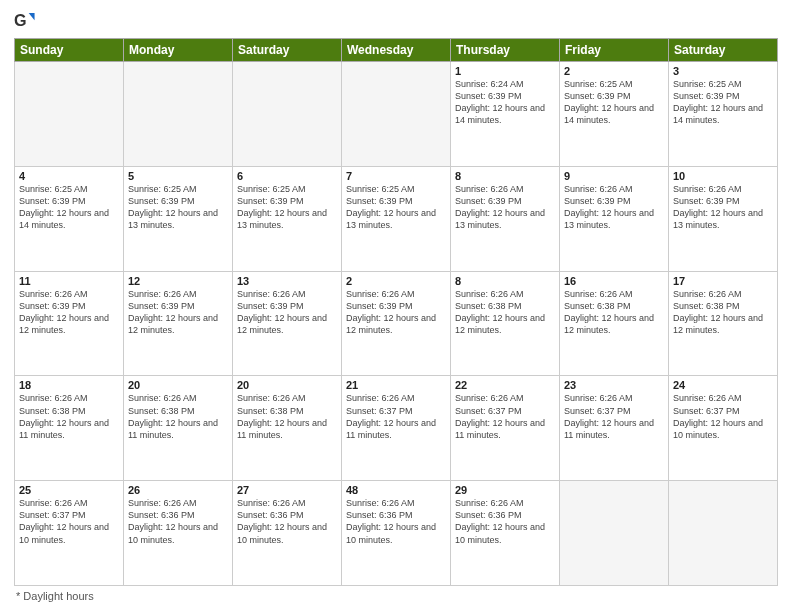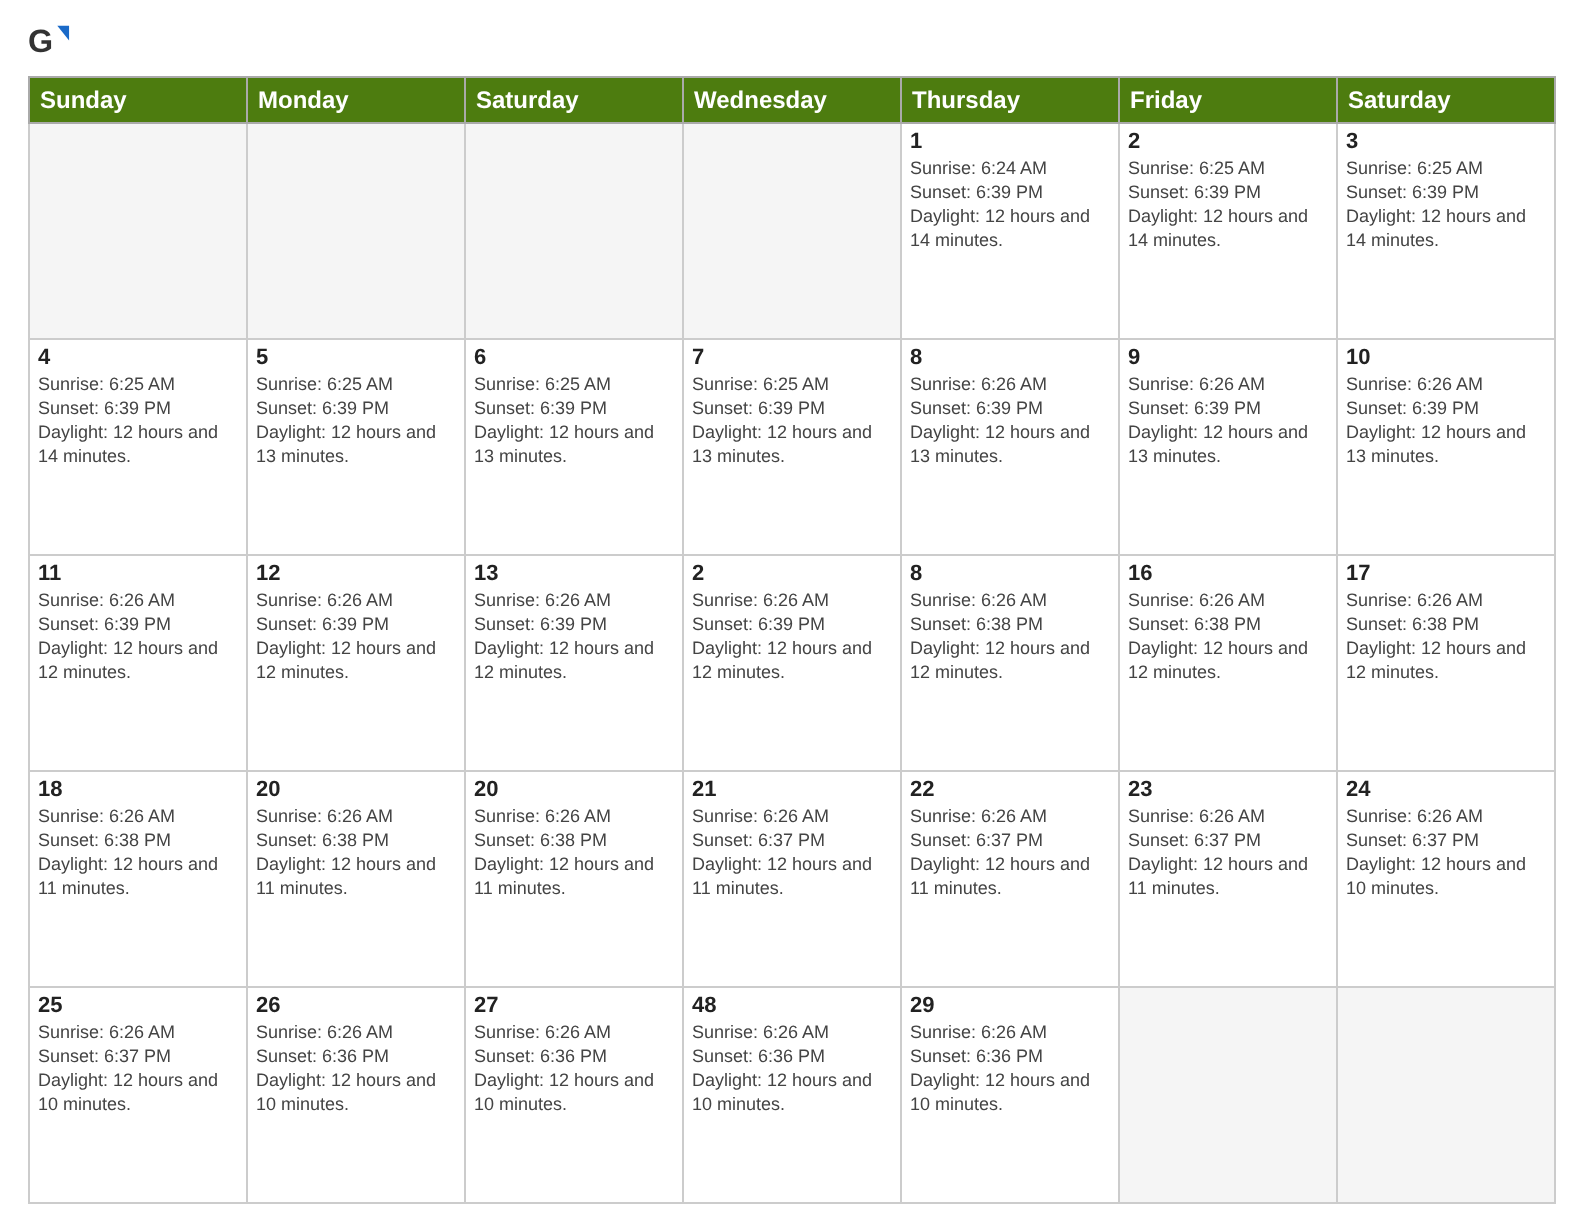--- a/index.html
+++ b/index.html
@@ -245,13 +245,16 @@
           <td>
             <span class="day-num">29</span>
             <div class="day-info">Sunrise: 6:26 AM<br>Sunset: 6:36 PM<br>Daylight: 12 hours and 10 minutes.</div>
           </td>
           <td class="empty"></td>
           <td class="empty"></td>
         </tr>
       </tbody>
   </table>
 
+  <div class="footer-note">
+    * <span>Daylight hours</span>
+  </div>
 </div>
 
 </body></html>

